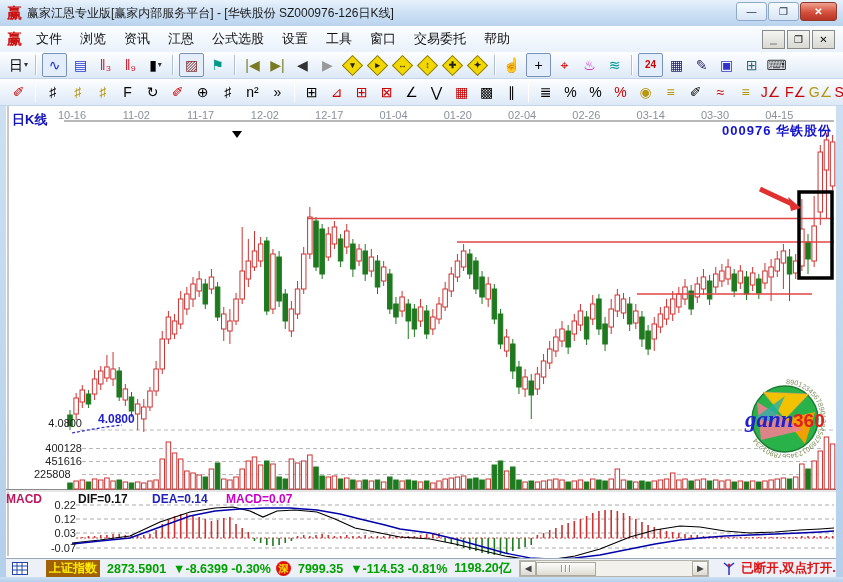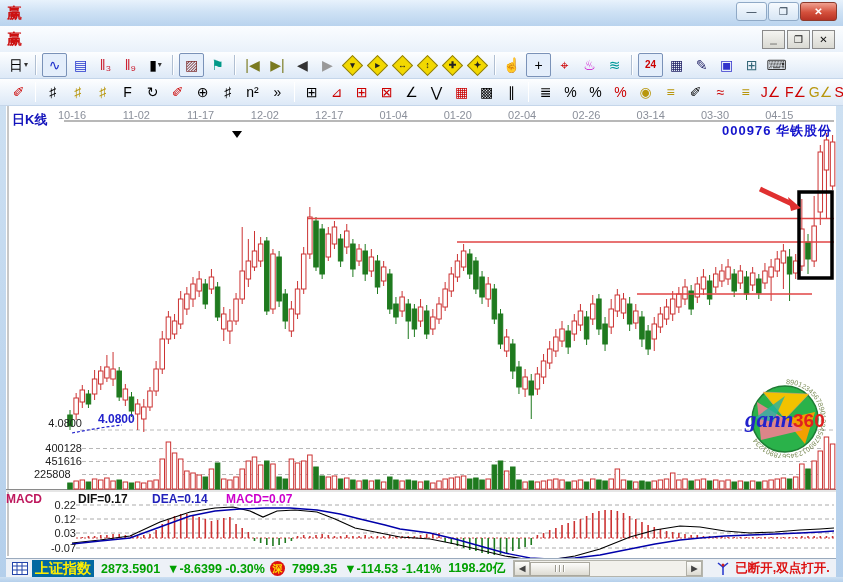--- a/index.html
+++ b/index.html
@@ -42,21 +42,21 @@
   .stock-label{right:4px;top:16px;font-size:13px;color:#1414cc;font-weight:bold;letter-spacing:1px;}
   .axis-label{font-size:11px;color:#222;}
   .blue-tag{font-size:12px;color:#2222cc;font-weight:bold;}
   .ann-box{left:616px;top:52px;width:132px;height:38px;border:4px solid #000;background:#fff;
     display:flex;align-items:center;justify-content:center;
     font-family:"Liberation Serif",serif;font-size:27px;color:#000;letter-spacing:3px;}
   .macd-head{font-size:12px;font-weight:bold;}
   
   .statusbar{left:6px;top:558px;width:830px;height:19px;background:#edf1f7;
     border-top:1px solid #9aaabd;display:flex;align-items:center;font-size:12.5px;font-weight:bold;}
-  .sb-badge{background:#0369a1;color:#ffee00;padding:0 3px;margin-left:4px;font-size:14px;}
+  .sb-badge{background:#a16207;color:#ffee00;padding:0 3px;margin-left:18px;font-size:12px;}
   .sb-green{color:#00a000;margin-left:7px;white-space:nowrap;}
   .sb-circle{width:15px;height:15px;border-radius:50%;background:#dd1111;color:#ffe000;
     font-size:10px;display:flex;align-items:center;justify-content:center;margin-left:5px;}
   .sb-conn{color:#dd1111;margin-left:6px;white-space:nowrap;}
   .scrollbar{position:relative;width:188px;height:15px;margin-left:8px;background:#f2f1ec;
     border:1px solid #b5b5ad;display:flex;align-items:center;}
   .sb-arrow{width:14px;height:13px;font-size:8px;color:#444;display:flex;align-items:center;
     justify-content:center;background:linear-gradient(#fdfdfb,#dddbd2);border:1px solid #b0afa6;}
   .sb-thumb{position:absolute;left:16px;width:58px;height:12px;
     background:linear-gradient(#fcfcfa,#dedcd3);border:1px solid #aaa89e;
@@ -64,29 +64,42 @@
   .grip{width:1px;height:7px;background:#9a988e;border-right:1px solid #fff;}
   
   .edge{background:linear-gradient(#cde0f2,#b4cfeb);}
   .logo{left:729px;top:378px;width:110px;height:80px;z-index:5;}
 </style>
 </head>
 <body>
 
 <div class="abs titlebar">
   <span class="brand">赢</span>
+  <span class="title-text">赢家江恩专业版[赢家内部服务平台] - [华铁股份  SZ000976-126日K线]</span>
   <div class="winbtns">
     <span class="wbtn">—</span>
     <span class="wbtn">❐</span>
     <span class="wbtn close">✕</span>
   </div>
 </div>
 
 <div class="abs menubar">
   <span class="brand">赢</span>
+  <span id="menu-items" style="display:flex;">
+      <span class="menu-item">文件</span>
+      <span class="menu-item">浏览</span>
+      <span class="menu-item">资讯</span>
+      <span class="menu-item">江恩</span>
+      <span class="menu-item">公式选股</span>
+      <span class="menu-item">设置</span>
+      <span class="menu-item">工具</span>
+      <span class="menu-item">窗口</span>
+      <span class="menu-item">交易委托</span>
+      <span class="menu-item">帮助</span>
+    </span>
   <div class="mdibtns">
     <span class="mdibtn">＿</span>
     <span class="mdibtn">❐</span>
     <span class="mdibtn">✕</span>
   </div>
 </div>
 
 <div class="abs toolbar tb1" id="toolbar1">
     <span class="tbtn">
       <span style="color: rgb(0, 0, 0);">日</span>
@@ -888,21 +901,21 @@
     <line x1="0" y1="4" x2="16" y2="4" stroke="#2244aa"></line>
       <line x1="0" y1="8" x2="16" y2="8" stroke="#2244aa"></line>
     <line x1="5" y1="0" x2="5" y2="13" stroke="#2244aa"></line>
       <line x1="10" y1="0" x2="10" y2="13" stroke="#2244aa"></line>
   </svg>
   <span class="sb-badge">上证指数</span>
   <span class="sb-green">2873.5901</span>
   <span class="sb-green">▼-8.6399 -0.30%</span>
   <span class="sb-circle">深</span>
   <span class="sb-green">7999.35</span>
-  <span class="sb-green">▼-114.53 -1.41%</span>
+  <span class="sb-green">▼-114.53 -0.81%</span>
   <span class="sb-green">1198.20亿</span>
   <div class="scrollbar">
     <span class="sb-arrow">◀</span>
     <span class="sb-thumb">
       <span class="grip"></span>
         <span class="grip"></span>
         <span class="grip"></span>
     </span>
     <span class="sb-arrow" style="position:absolute;right:0;">▶</span>
   </div>

